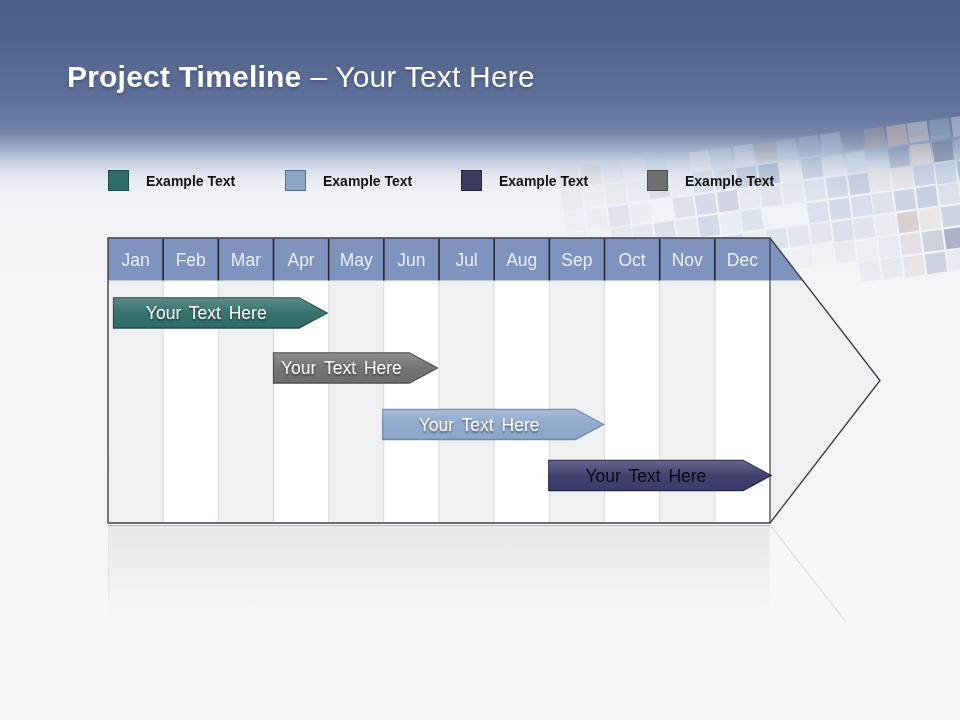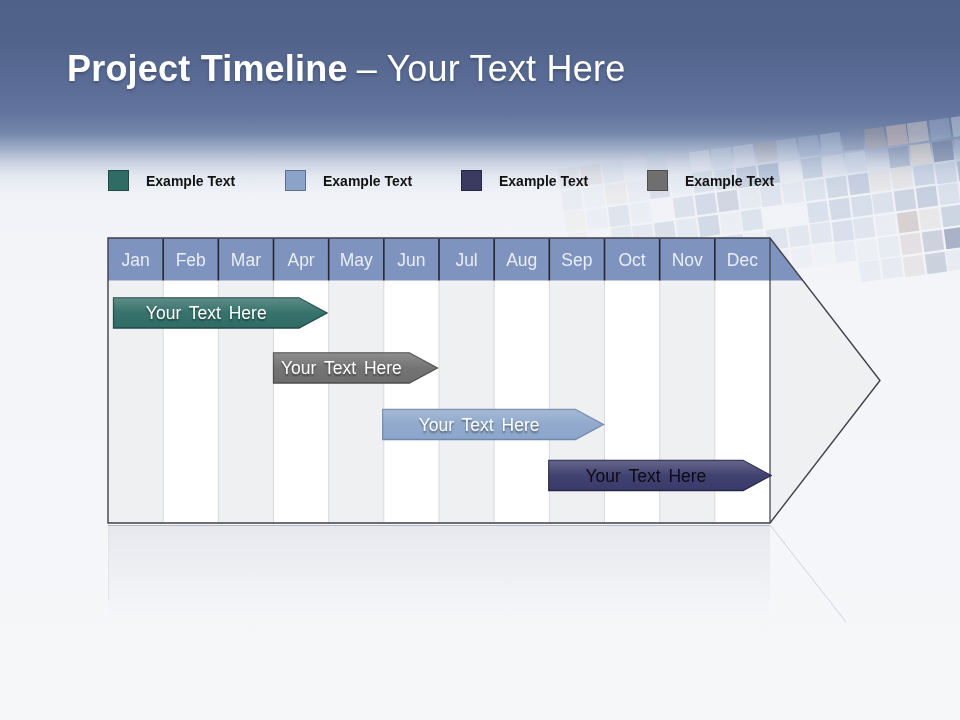--- a/index.html
+++ b/index.html
@@ -7,21 +7,21 @@
     position:relative;width:960px;height:720px;overflow:hidden;
     font-family:"Liberation Sans",sans-serif;
     background:linear-gradient(180deg,
       #4f6088 0%, #53648c 6%, #5b6d96 12%, #64769e 16%,
       #7487ab 18.5%, #9dabc6 20.5%, #c8d1e1 22.5%, #e4e9f1 24.5%,
       #f0f2f7 27%, #f4f5f8 40%, #f6f7f9 100%);
   }
   .collage{position:absolute;left:0;top:0;width:960px;height:720px;pointer-events:none;}
   .tile{position:absolute;width:20px;height:20px;transform:rotate(-7.5deg);}
   .title{
-    position:absolute;left:67px;top:48px;font-size:36px;color:#ffffff;
+    position:absolute;left:67px;top:60px;font-size:30px;color:#ffffff;
     white-space:nowrap;text-shadow:0 2px 3px rgba(25,35,60,.35);letter-spacing:.2px;
   }
   .title-bold{font-weight:bold;}
   .title-reg{font-weight:normal;margin-left:9px;}
   .legend-item{position:absolute;top:169px;height:23px;display:flex;align-items:center;}
   .legend-swatch{width:21px;height:21px;box-sizing:border-box;border:1px solid rgba(35,40,55,.65);}
   .legend-label{margin-left:17px;font-size:14px;font-weight:bold;color:#121212;white-space:nowrap;}
   .chart{position:absolute;left:0;top:0;}
   .month-label{font-size:17.5px;}
   .bar-label{font-size:17.5px;word-spacing:3px;}

